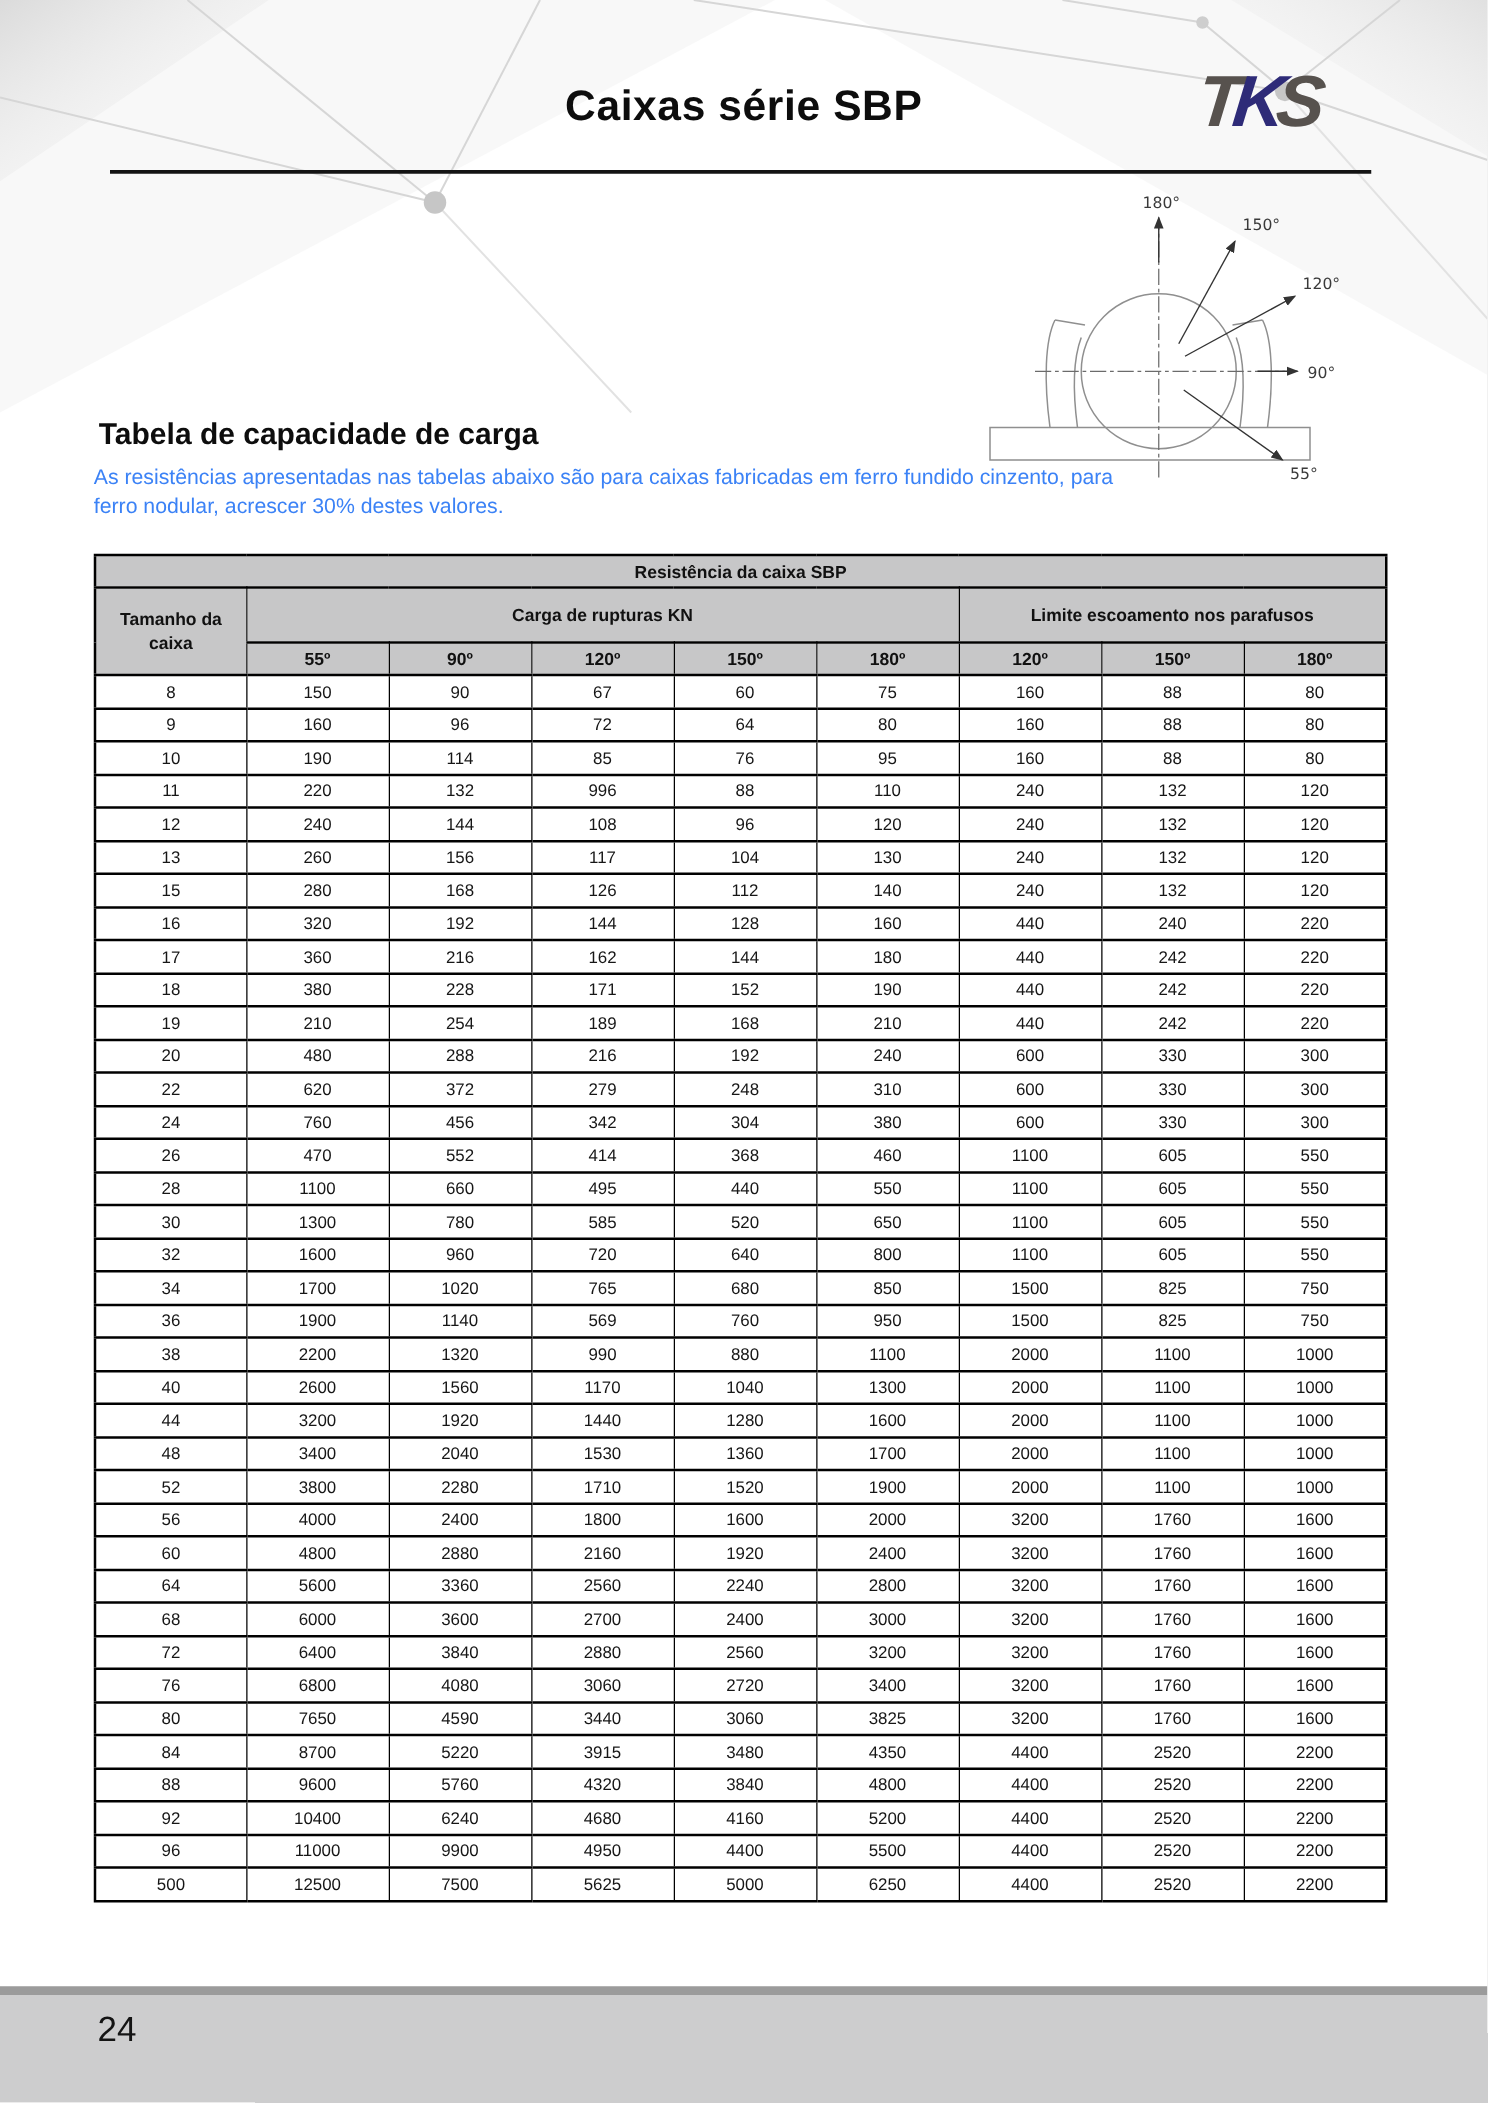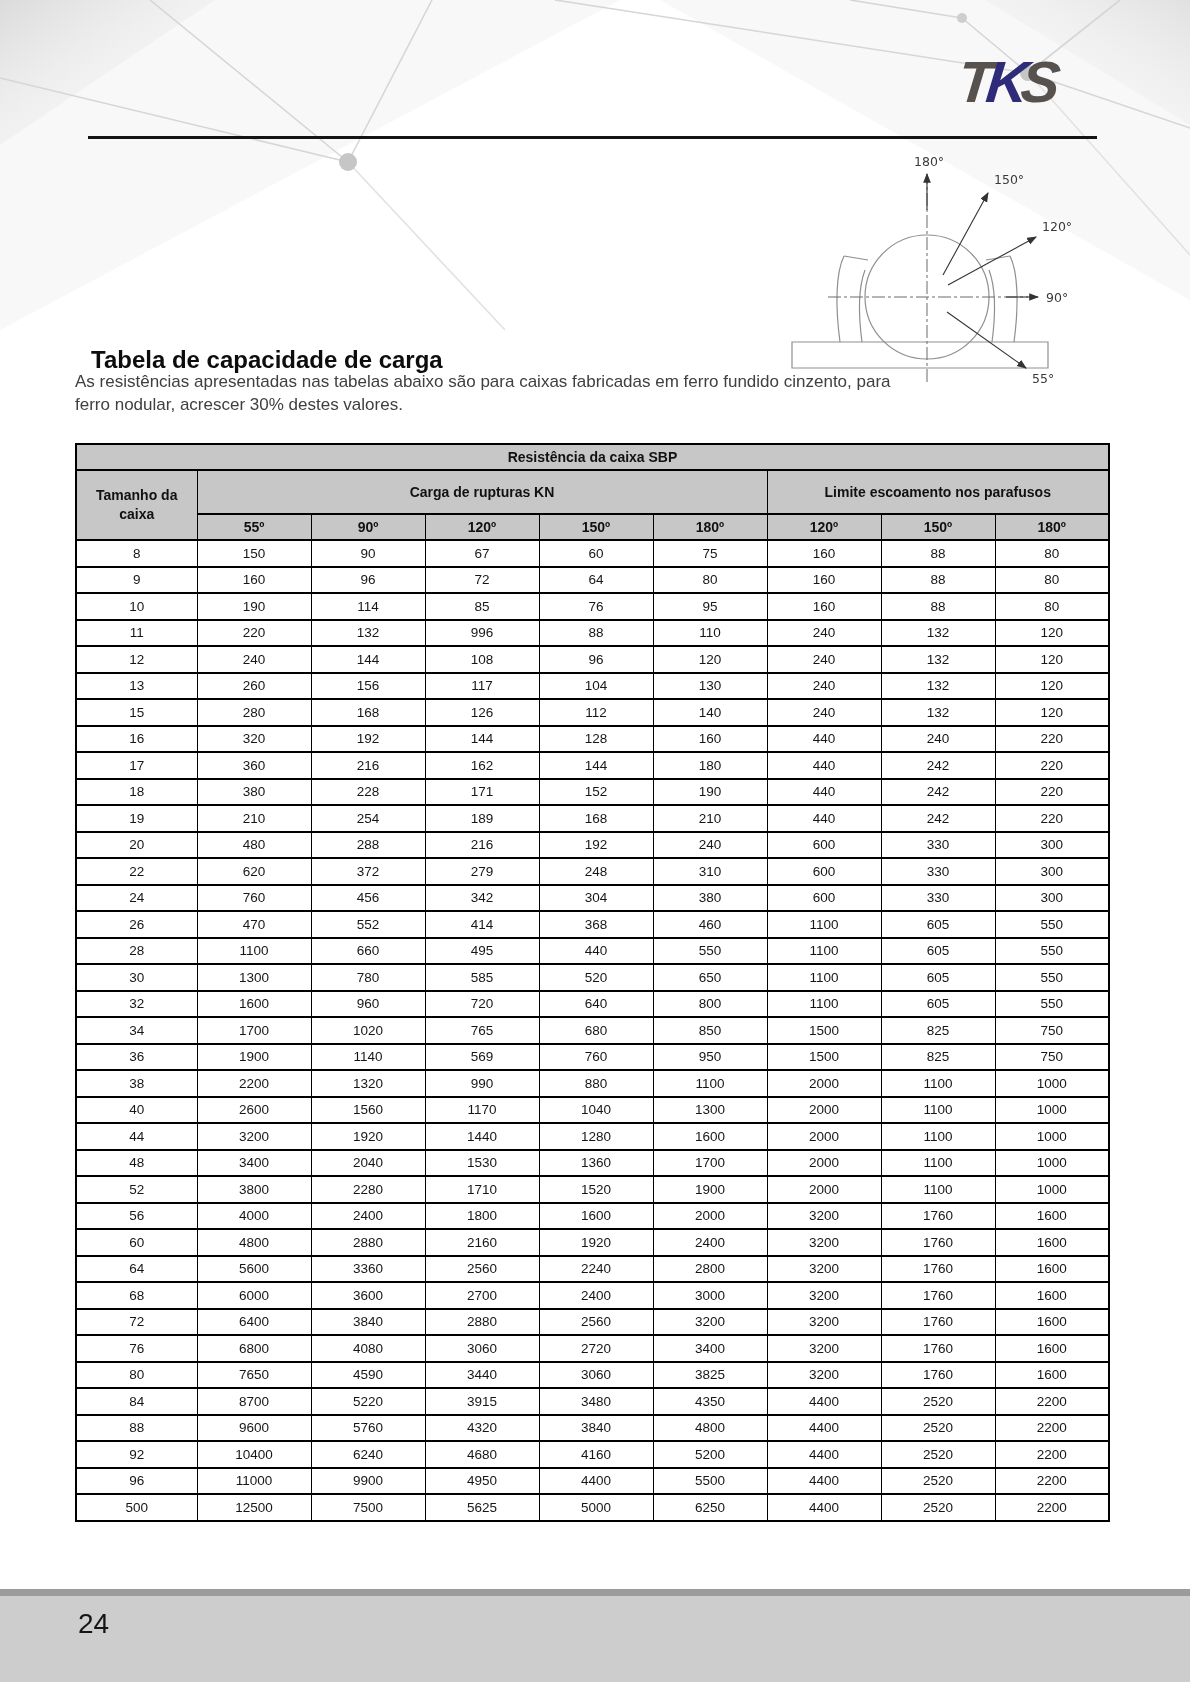--- a/index.html
+++ b/index.html
@@ -24,26 +24,26 @@
   .logo .lk { color:#2e2b78; }
   .header-rule {
     position:absolute; top:136px; left:88px; width:1009px; height:3px;
     background:#141414;
   }
 
   .diagram { position:absolute; left:740px; top:140px; }
   .diagram text { font-size:12.5px; fill:#3a3a3a; font-family:"DejaVu Sans", sans-serif; }
 
   .section-heading {
-    position:absolute; left:75px; top:330px; margin:16px;
+    position:absolute; left:75px; top:330px; margin:4px;
     font-size:24px; font-weight:bold; color:#0d0d0d;
   }
   .intro {
     position:absolute; left:75px; top:371px; margin:0;
-    font-size:17px; line-height:22.5px; color:#404040;
+    font-size:17px; line-height:22.5px; color:#3b82f6;
   }
 
   table.cap {
     position:absolute; left:75px; top:443px; width:1033px;
     border-collapse:collapse; table-layout:fixed; background:#fff;padding-left:19px;
   }
   table.cap th, table.cap td {
     border:1px solid #000;
     border-top-width:2px; border-bottom-width:2px;
     text-align:center; vertical-align:middle;
@@ -96,20 +96,21 @@
       <line x1="962" y1="18" x2="1028" y2="73"></line>
       <line x1="1120" y1="0" x2="1028" y2="73"></line>
       <line x1="1028" y1="73" x2="1190" y2="128"></line>
       <line x1="1028" y1="73" x2="1190" y2="255" stroke="#e2e2e2"></line>
     </g>
     <circle cx="348" cy="162" r="9" fill="#c6c6c6"></circle>
     <circle cx="1028" cy="73" r="8" fill="#c6c6c6"></circle>
     <circle cx="962" cy="18" r="5" fill="#cecece"></circle>
   </svg>
 
+  <h1 class="page-title">Caixas série SBP</h1>
   <div class="logo"><span class="lt">T</span><span class="lk">K</span><span class="ls">S</span></div>
   <div class="header-rule"></div>
 
   <svg class="diagram" width="345" height="252" viewBox="0 0 345 252">
     <defs>
       <marker id="arr" markerWidth="9" markerHeight="8" refX="8" refY="3.5" orient="auto">
         <path d="M0,0 L9,3.5 L0,7 Z" fill="#333"></path>
       </marker>
     </defs>
     <g stroke="#8f8f8f" stroke-width="1.2" fill="none">

